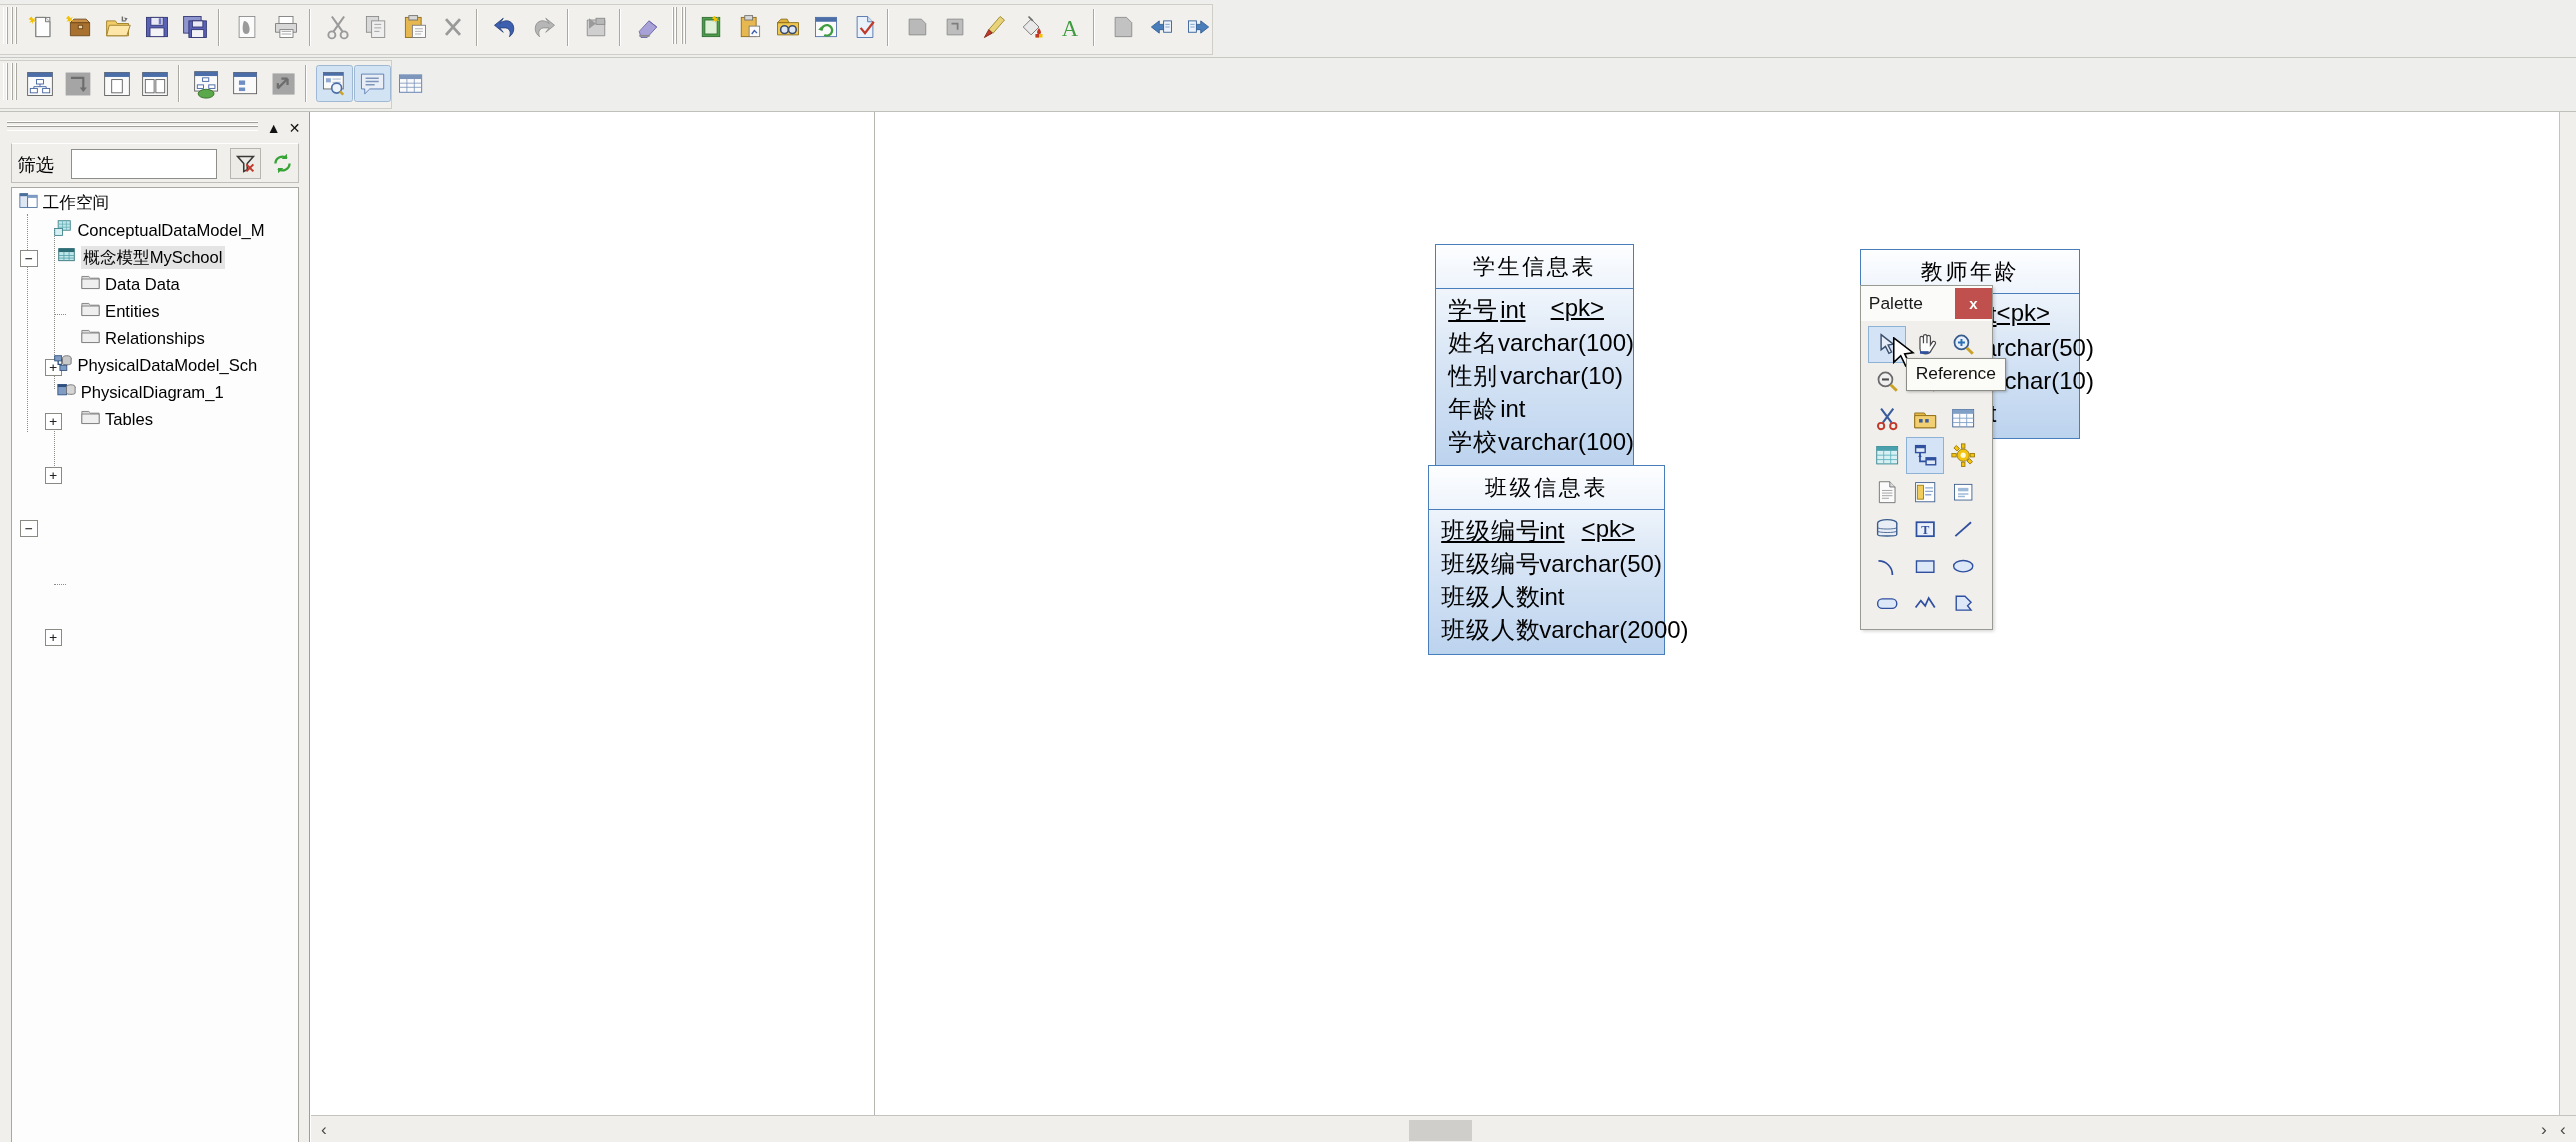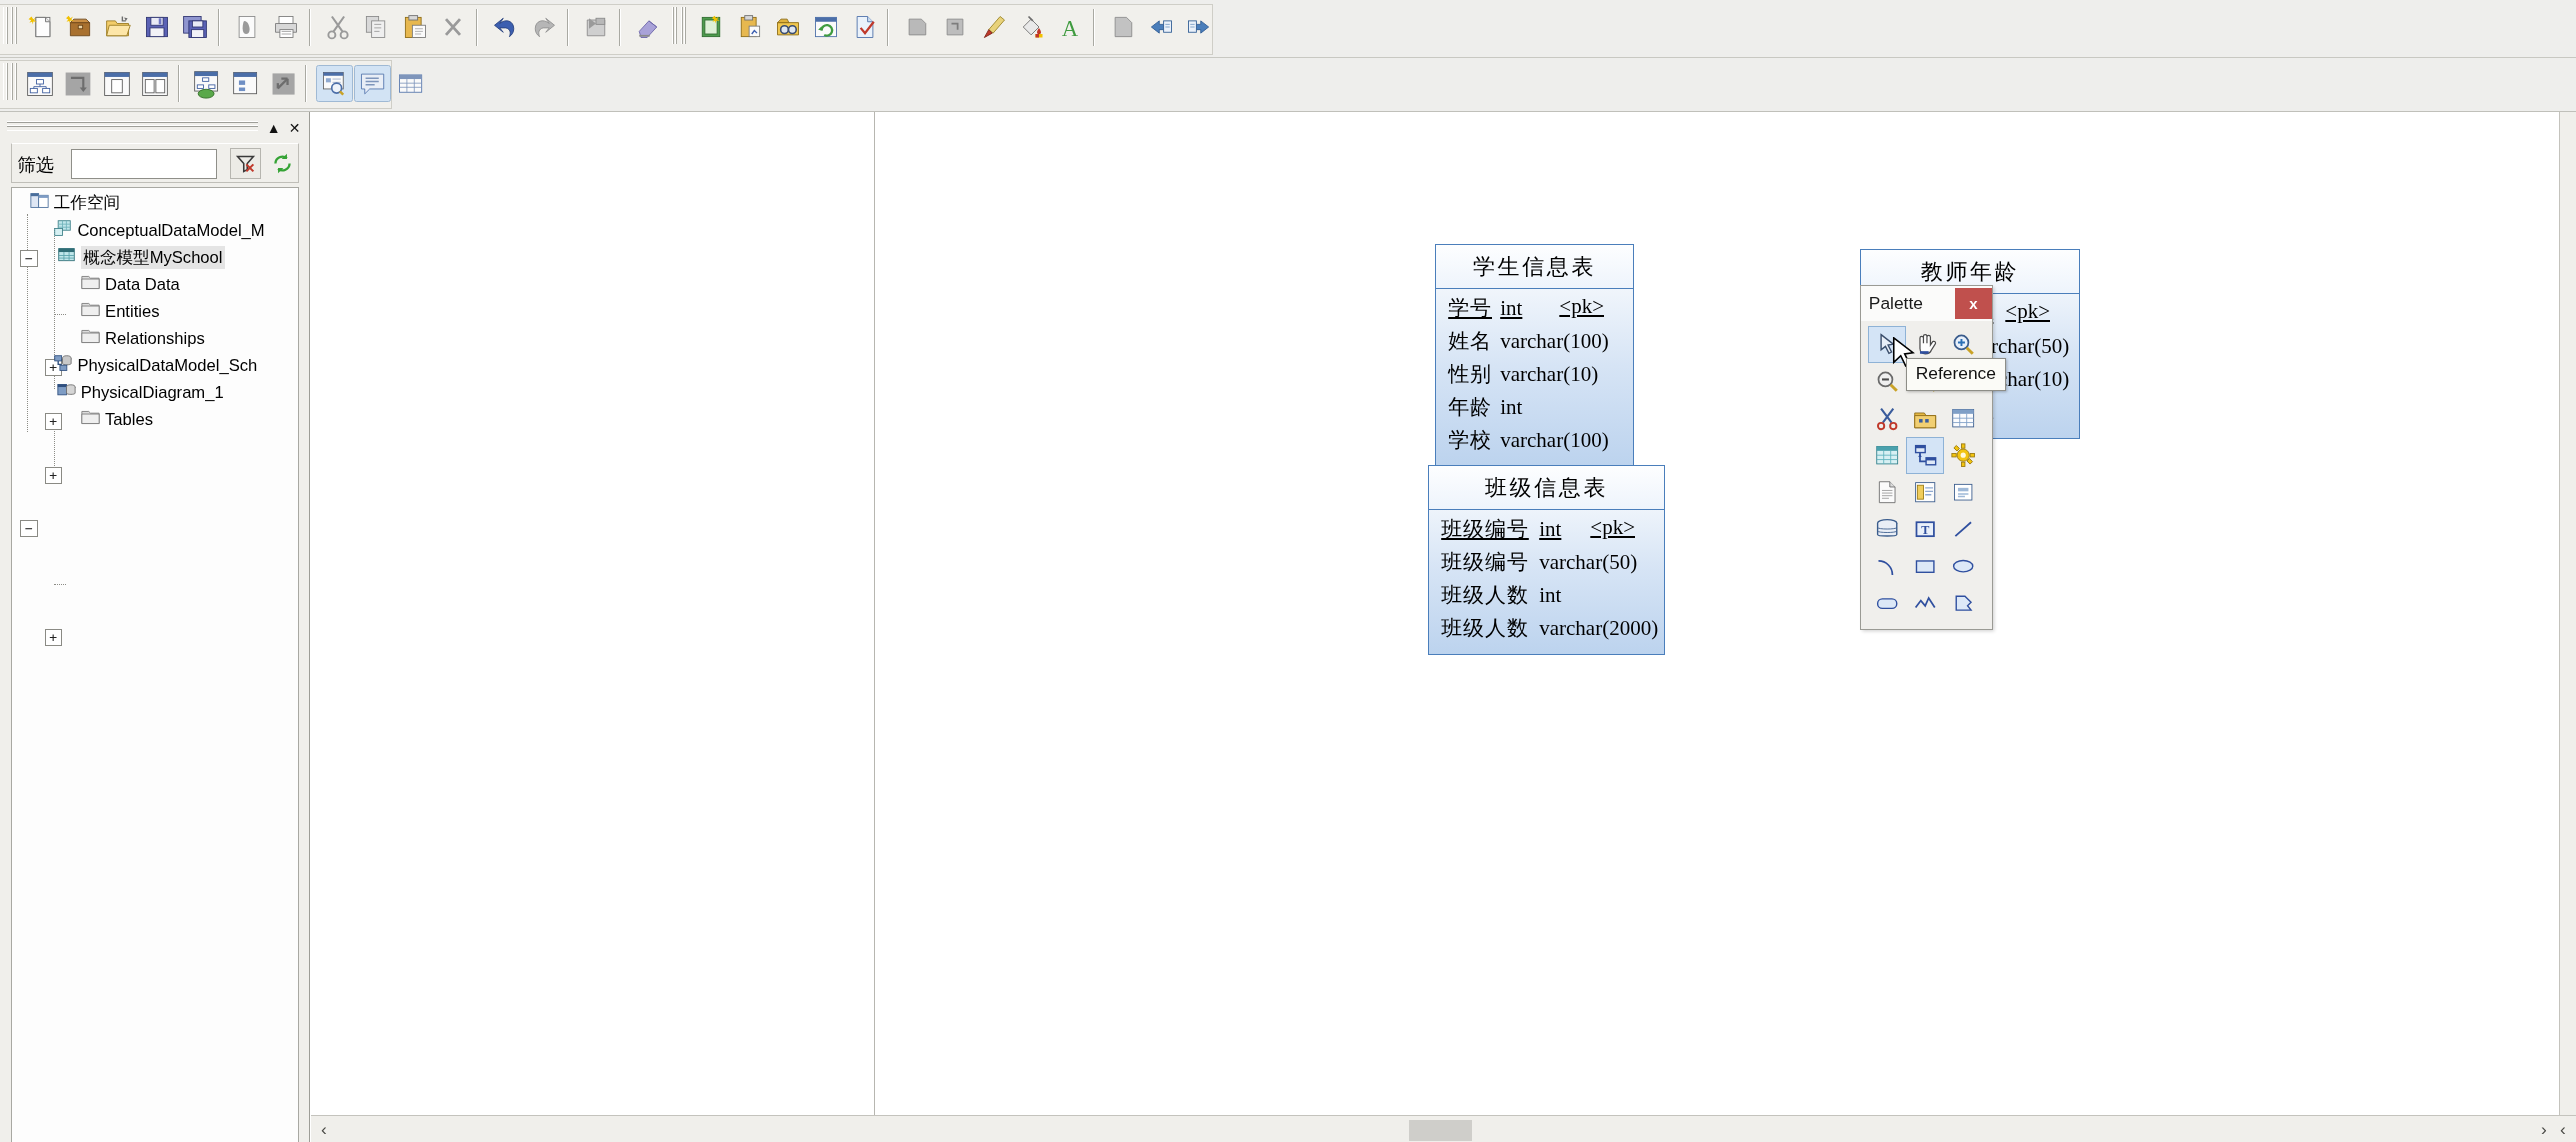--- a/index.html
+++ b/index.html
@@ -75,22 +75,22 @@
   #canvas{position:absolute;left:566px;top:0;width:1699px;height:1003px;background:#fff;}
 
   
   .entity{position:absolute;border:0.9px solid #4a7ebb;box-sizing:border-box;
       background:linear-gradient(to bottom,#ffffff 0%,#d6e4f5 55%,#bcd3ee 100%);}
   .entity .ehead{height:43px;border-bottom:0.9px solid #4a7ebb;
       background:linear-gradient(to bottom,#fdfeff 0%,#eef4fc 100%);
       display:flex;align-items:center;justify-content:center;
       font-size:22px;color:#000;letter-spacing:2.6px;}
   .entity .ebody{padding:5.2px 0 7px 0;}
-  .erow{display:flex;align-items:baseline;font-size:21px;color:#000;height:33px;
-      font-family:Liberation Serif, serif;}
+  .erow{display:flex;align-items:baseline;font-size:24px;color:#000;height:33px;
+      font-family:Liberation Sans, sans-serif;}
   .erow .c1{padding-left:12.2px;white-space:nowrap;letter-spacing:0.9px;}
   .erow .c2{white-space:nowrap;}
   .erow .c3{position:absolute;right:29px;}
   .erow.pk .c1,.erow.pk .c2,.erow.pk .c3{text-decoration:underline;}
 
   
   #palette{position:absolute;width:133px;background:#f0efec;
       border:0.9px solid #9a9a94;box-sizing:border-box;box-shadow:1.7px 1.7px 3.5px rgba(0,0,0,.18);}
   #palhead{height:35px;background:#fbfbfa;display:flex;align-items:center;
       justify-content:space-between;padding-left:7.8px;}
@@ -458,21 +458,21 @@
         <path d="M8 24v-6h6z" fill="#35a335"></path>
       </svg>
   </div>
 
   <div id="tree">
 
     <div class="dots" style="left:15.7px;top:26px;height:218px;"></div>
     <div class="dots" style="left:42px;top:40px;height:161px;"></div>
     <div class="dots" style="left:42px;top:230px;height:54px;"></div>
 
-    <div class="trow" style="top:1.7px;padding-left:18px;">
+    <div class="trow" style="top:1.7px;padding-left:7px;">
       <span>
         <svg width="19" height="19" viewBox="0 0 22 22">
             <rect x="1" y="3" width="9" height="16" fill="#dfe7f4" stroke="#4a6e9b"></rect>
             <rect x="1" y="3" width="9" height="3" fill="#4a6e9b"></rect>
             <rect x="10" y="5" width="11" height="14" fill="#fff" stroke="#4a6e9b"></rect>
             <rect x="10" y="5" width="11" height="3" fill="#7e9cc4"></rect>
           </svg>
       </span>
       <span class="lbl">工作空间</span>
     </div>

